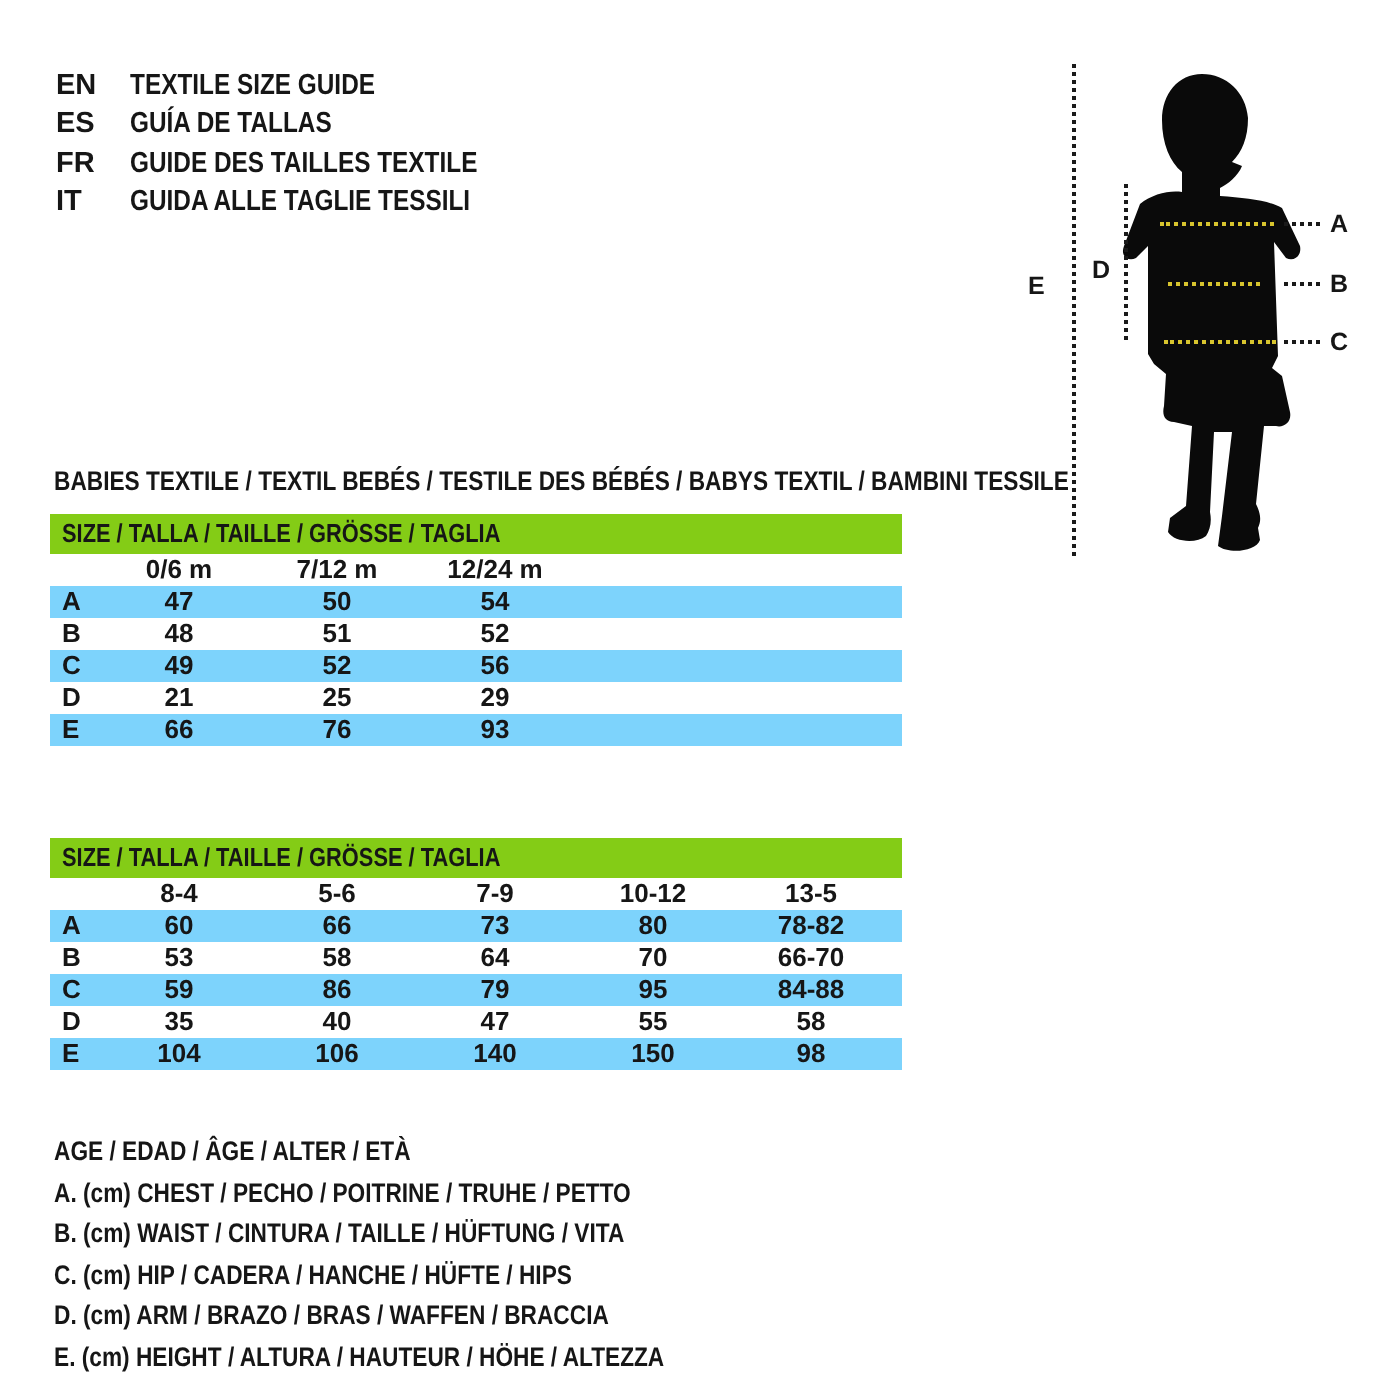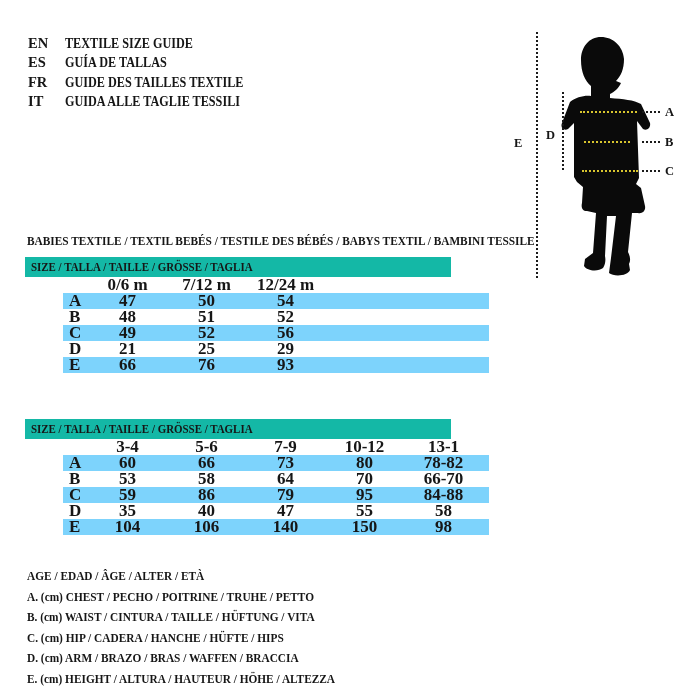--- a/index.html
+++ b/index.html
@@ -1,17 +1,17 @@
 <!DOCTYPE html>
 <html style="--measure-yellow: #d8c52e;"><head>
 <meta charset="utf-8">
 <style>
   html,body{margin:0;padding:0;background:#ffffff;}
   #page{position:relative;width:700px;height:700px;background:#fff;overflow:hidden;
-        font-family:Liberation Serif, serif;color:#161616;}
+        font-family:Liberation Sans, sans-serif;color:#161616;}
   .cond{display:inline-block;transform:scaleX(0.84);transform-origin:0 50%;white-space:nowrap;}
   .abs{position:absolute;}
 
   
   #lang{left:28px;top:34px;font-size:14.5px;font-weight:700;line-height:19.4px;}
   .lang-row .code{display:inline-block;width:37px;}
 
   
   #silhouette{left:490px;top:10px;width:200px;height:280px;z-index:1;}
   .vline{border-left:2px dotted #1a1a1a;width:0;z-index:2;}
@@ -26,25 +26,25 @@
   #hip-line-body{left:582px;top:170px;width:56px;}
   #hip-line-leader{left:642px;top:170px;width:18px;}
   .mlabel{font-size:12.5px;font-weight:700;z-index:4;}
 
   
   .sec-title{left:27px;font-size:13.5px;font-weight:700;}
   #babies-title{top:233px;}
   #children-title{top:394px;}
 
   
-  .sizebar{left:25px;width:426px;height:20px;background:#14b8a6;font-size:13px;
+  .sizebar{left:25px;width:426px;height:20px;background:#84cc16;font-size:13px;
            font-weight:700;line-height:20px;padding-left:6px;box-sizing:border-box;}
   #babies-sizebar{top:257px;}
   #children-sizebar{top:419px;}
-  .tbl{left:25px;width:426px;font-size:17px;font-weight:700;margin-left:38px;}
+  .tbl{left:25px;width:426px;font-size:13px;font-weight:700;}
   #babies-table{top:277px;}
   #children-table{top:439px;}
   .trow{height:16px;line-height:16px;white-space:nowrap;}
   .trow.stripe{background:#7dd3fc;}
   .cell{display:inline-block;width:79px;text-align:center;vertical-align:top;}
   .cell.lab{width:25px;text-align:left;padding-left:6px;box-sizing:border-box;}
 
   
   #legend{left:27px;top:549px;font-size:13.5px;font-weight:700;line-height:20.6px;margin-top:17px;}
 </style>
@@ -141,21 +141,21 @@
       <span class="cell lab">D</span><span class="cell">21</span><span class="cell">25</span><span class="cell">29</span>
     </div>
     <div class="trow stripe">
       <span class="cell lab">E</span><span class="cell">66</span><span class="cell">76</span><span class="cell">93</span>
     </div>
   </div>
 
   <div id="children-sizebar" class="abs sizebar"><span class="cond">SIZE / TALLA / TAILLE / GRÖSSE / TAGLIA</span></div>
   <div id="children-table" class="abs tbl">
     <div class="trow">
-      <span class="cell lab"></span><span class="cell">3-4</span><span class="cell">5-6</span><span class="cell">7-9</span><span class="cell">10-12</span><span class="cell">13-1</span>
+      <span class="cell lab"></span><span class="cell">8-4</span><span class="cell">5-6</span><span class="cell">7-9</span><span class="cell">10-12</span><span class="cell">13-5</span>
     </div>
     <div class="trow stripe">
       <span class="cell lab">A</span><span class="cell">60</span><span class="cell">66</span><span class="cell">73</span><span class="cell">80</span><span class="cell">78-82</span>
     </div>
     <div class="trow">
       <span class="cell lab">B</span><span class="cell">53</span><span class="cell">58</span><span class="cell">64</span><span class="cell">70</span><span class="cell">66-70</span>
     </div>
     <div class="trow stripe">
       <span class="cell lab">C</span><span class="cell">59</span><span class="cell">86</span><span class="cell">79</span><span class="cell">95</span><span class="cell">84-88</span>
     </div>

